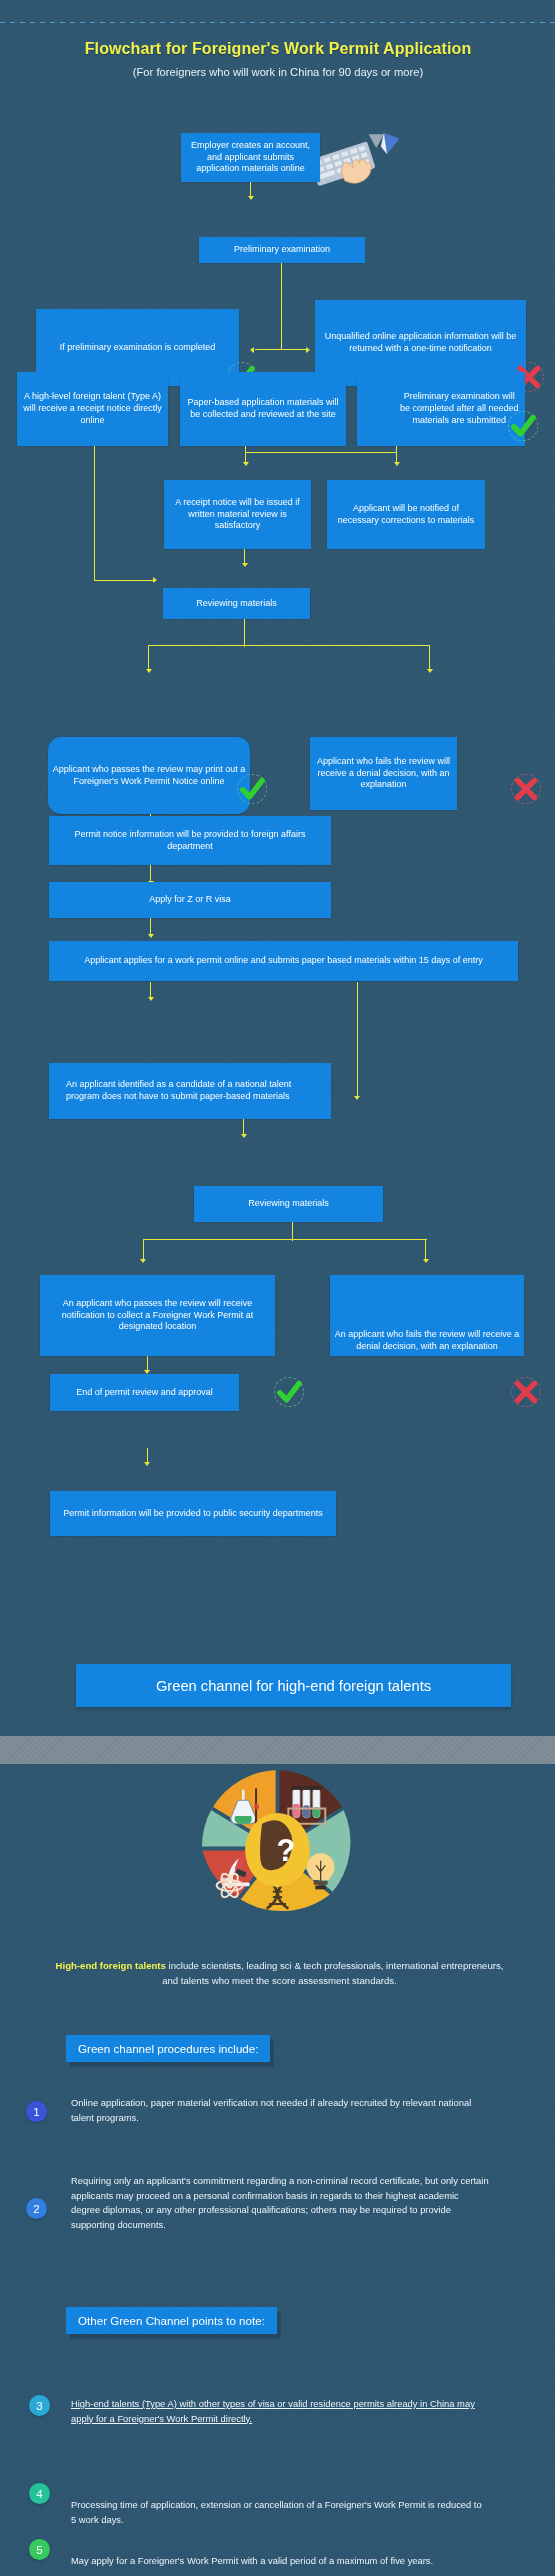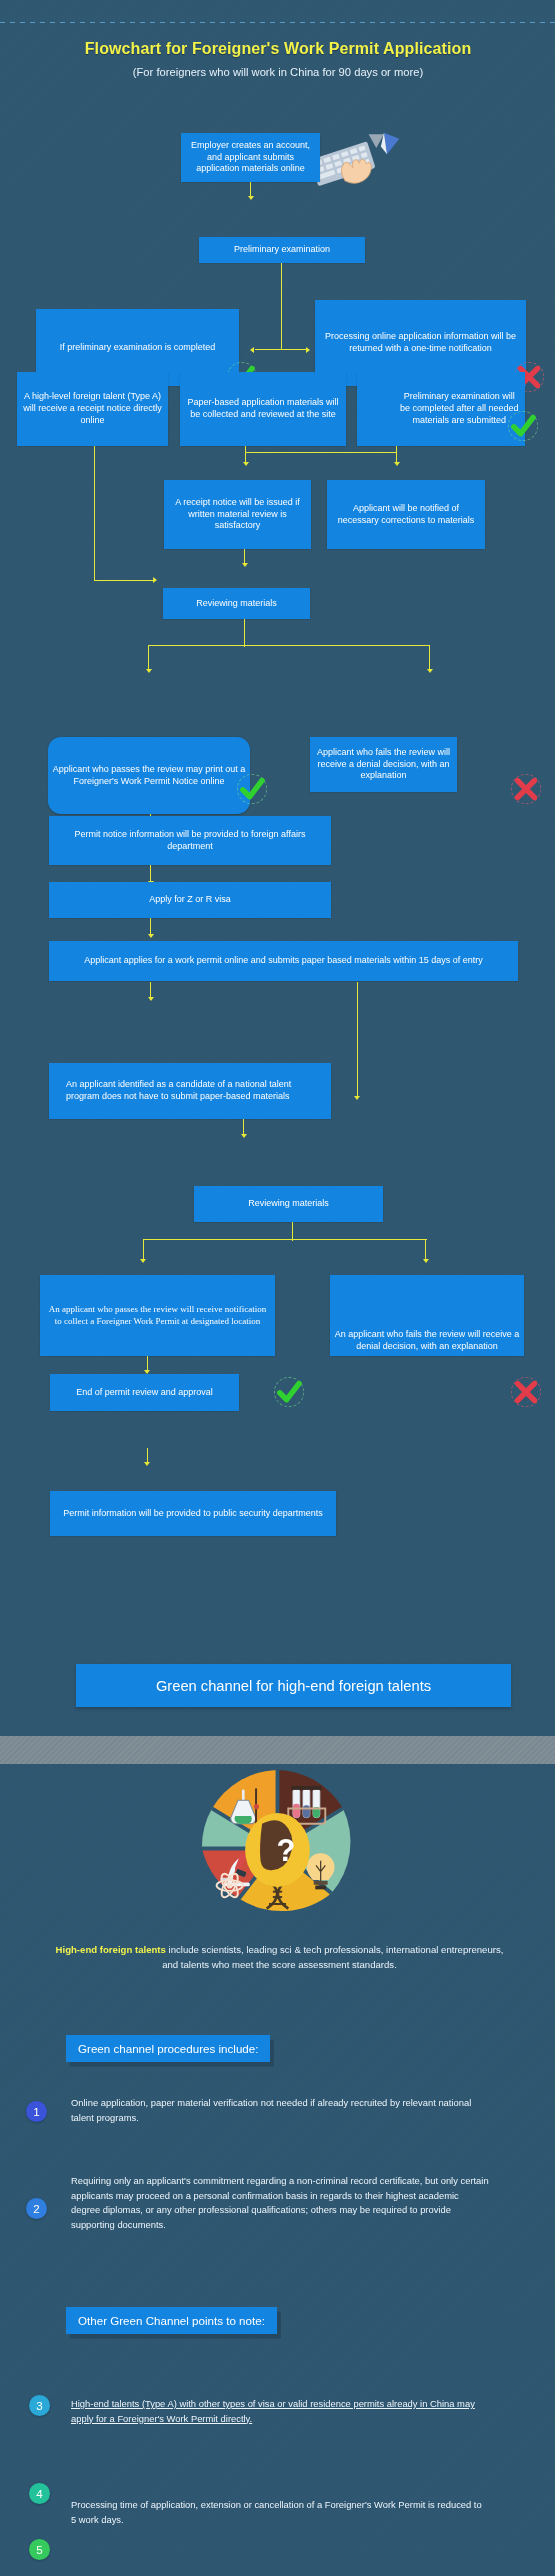--- a/index.html
+++ b/index.html
@@ -98,20 +98,21 @@
     z-index: -1;
   }
   .ribbon-tail.left  { left: -21.6px;  clip-path: polygon(0 0, 100% 0, 100% 100%, 0 100%, 12.3px 50%); }
   .ribbon-tail.right { right: -21.6px; clip-path: polygon(0 0, 100% 0, calc(100% - 12.3px) 50%, 100% 100%, 0 100%); }
   
   .pie { position: absolute; }
   
   .lead {
     position: absolute; font-size: 9.6px; line-height: 1.55; text-align: center;
     color: #eaf3fa;
+    margin-top: 16px;
   }
   .lead b { color: #f2f24a; }
   .chip {
     position: absolute; background: #1384e0; color: #fff;
     font-size: 11.6px; display: flex; align-items: center;
     padding: 0 12px; height: 27px;
     box-shadow: 3.9px 4.6px 0 rgba(0,0,0,.16);
   }
   .num {
     position: absolute; width: 21px; height: 21px; border-radius: 50%;
@@ -177,21 +178,21 @@
   <div class="ln h" style="left:255px;top:349px;width:52px;"></div>
   <div class="ln v" style="left:281px;top:305px;height:45px;"></div>
   <div class="arrow-l" style="left:250px;top:347px;"></div>
   <div class="arrow-r" style="left:306px;top:347px;"></div>
 
   <div class="fbox" style="left:36px;top:309px;width:203px;height:77px;">
     <span>If preliminary examination is completed</span>
   </div>
 
   <div class="fbox" style="left:315px;top:300px;width:211px;height:86px;">
-    <span>Processing online application information will be returned with a one-time notification</span>
+    <span>Unqualified online application information will be returned with a one-time notification</span>
   </div>
 
   <div class="badge check" style="left:225px;top:360px;">
     <div class="ring"></div>
     <svg viewBox="0 0 44 44">
         <path d="M10 23 L19 32 L35 11" fill="none" stroke="#2fd02f" stroke-width="7" stroke-linecap="round" stroke-linejoin="round"></path>
       </svg>
   </div>
   <div class="badge cross" style="left:512px;top:360px;">
     <div class="ring"></div>
@@ -252,21 +253,21 @@
   <div class="ln v" style="left:244px;top:619px;height:28px;"></div>
   <div class="ln h" style="left:148px;top:645px;width:282px;"></div>
   <div class="ln v" style="left:148px;top:645px;height:25.5px;"></div>
   <div class="arrow-d" style="left:146px;top:669px;"></div>
   <div class="ln v" style="left:429px;top:645px;height:25.5px;"></div>
   <div class="arrow-d" style="left:427px;top:669px;"></div>
 
   <div class="fbox" style="left:48px;top:737px;width:202px;height:77px;border-radius:13px;">
     <span>Applicant who passes the review may print out a Foreigner's Work Permit Notice online</span>
   </div>
-  <div class="fbox" style="left:310px;top:737px;width:147px;height:55px;">
+  <div class="fbox" style="left:310px;top:737px;width:147px;height:73px;">
     <span>Applicant who fails the review will receive a denial decision, with an explanation</span>
   </div>
   <div class="badge check" style="left:235px;top:772px;">
     <div class="ring"></div>
     <svg viewBox="0 0 44 44">
         <path d="M10 23 L19 32 L35 11" fill="none" stroke="#2fd02f" stroke-width="7" stroke-linecap="round" stroke-linejoin="round"></path>
       </svg>
   </div>
   <div class="badge cross" style="left:509px;top:772px;">
     <div class="ring"></div>
@@ -309,21 +310,21 @@
     <span>Reviewing materials</span>
   </div>
 
   <div class="ln v" style="left:292px;top:1222px;height:18.5px;"></div>
   <div class="ln h" style="left:143px;top:1239px;width:284px;"></div>
   <div class="ln v" style="left:143px;top:1239px;height:21.6px;"></div>
   <div class="arrow-d" style="left:140px;top:1259px;"></div>
   <div class="ln v" style="left:425px;top:1239px;height:21.6px;"></div>
   <div class="arrow-d" style="left:423px;top:1259px;"></div>
 
-  <div class="fbox" style="left:40px;top:1275px;width:235px;height:81px;font-family:Liberation Serif, serif;">
+  <div class="fbox" style="left:40px;top:1275px;width:235px;height:81px;">
     <span>An applicant who passes the review will receive notification to collect a Foreigner Work Permit at designated location</span>
   </div>
   <div class="fbox" style="left:330px;top:1275px;width:194px;height:81px;align-items:flex-end;">
     <span>An applicant who fails the review will receive a denial decision, with an explanation</span>
   </div>
   <div class="badge check" style="left:272px;top:1375px;">
     <div class="ring"></div>
     <svg viewBox="0 0 44 44">
         <path d="M10 23 L19 32 L35 11" fill="none" stroke="#2fd02f" stroke-width="7" stroke-linecap="round" stroke-linejoin="round"></path>
       </svg>
@@ -457,15 +458,16 @@
 
   <div class="chip" style="left:66px;top:2307px;">Other Green Channel points to note:</div>
 
   <div class="num" style="left:29px;top:2395px;background:#2aa9d8;">3</div>
   <div class="ptxt" style="left:71px;top:2397px;width:417px;text-decoration:underline;">High-end talents (Type A) with other types of visa or valid residence permits already in China may apply for a Foreigner's Work Permit directly.</div>
 
   <div class="num" style="left:29px;top:2483px;background:#23c29a;">4</div>
   <div class="ptxt" style="left:71px;top:2498px;width:417px;"> Processing time of application, extension or cancellation of a Foreigner's Work Permit is reduced to 5 work days.</div>
 
   <div class="num" style="left:29px;top:2539px;background:#35c95e;">5</div>
+  <div class="ptxt" style="left:71px;top:2554px;width:417px;">May apply for a Foreigner's Work Permit with a valid period of a maximum of five years.</div>
 
 </div>
 
 
 </body></html>

